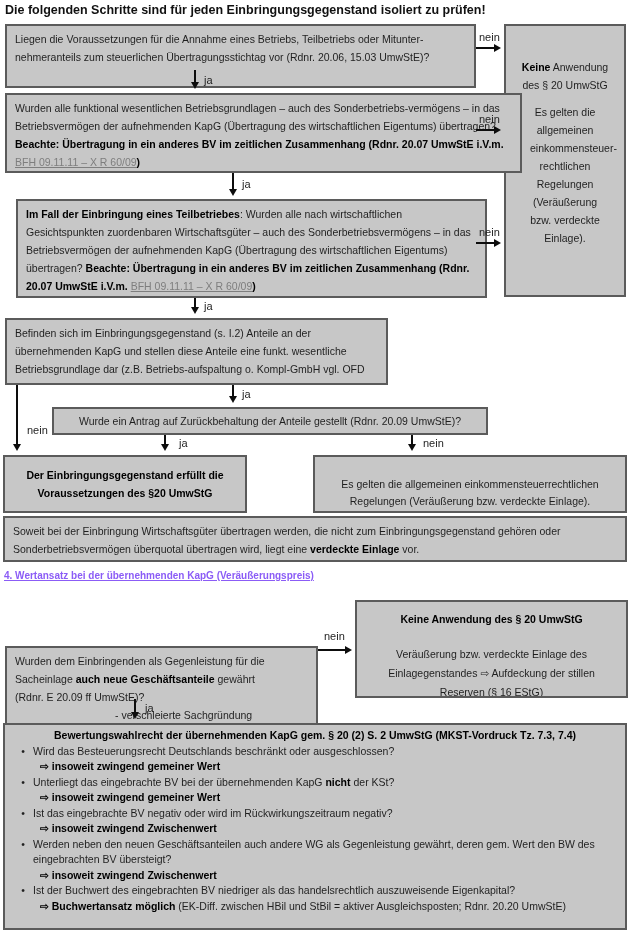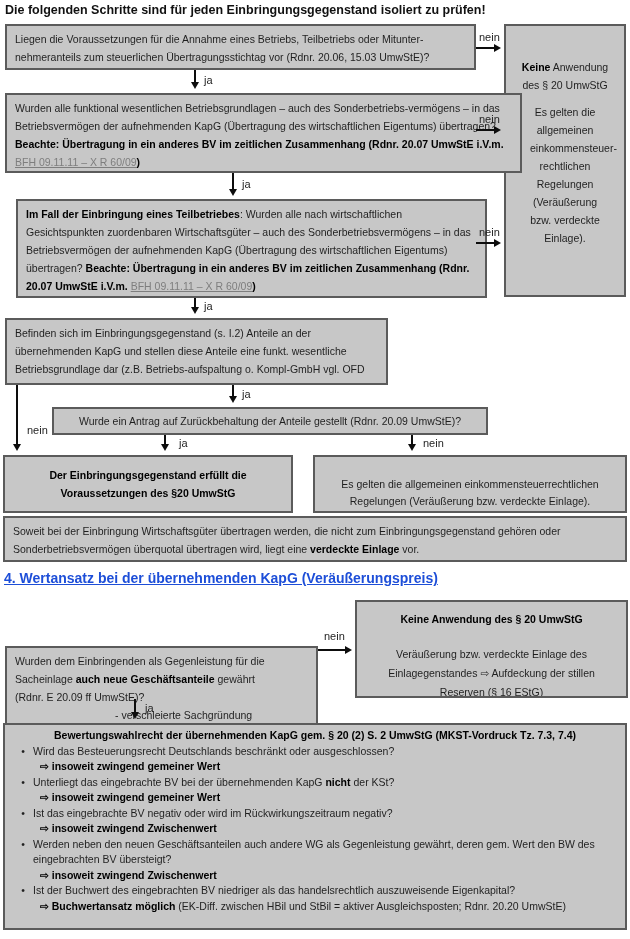--- a/index.html
+++ b/index.html
@@ -6,21 +6,21 @@
   #canvas{position:relative;width:630px;height:939px;background:#ffffff;
           font-family:"Liberation Sans",sans-serif;color:#1f1f1f;overflow:hidden;}
   .box{position:absolute;background:#c7c7c7;border:2px solid #5b5b5b;box-sizing:border-box;
        font-size:10.5px;line-height:18px;padding:4px 8px;overflow:hidden;}
   .b{font-weight:bold;color:#000;}
   .u{text-decoration:underline;}
   .link{color:#7e7e7e;text-decoration:underline;cursor:pointer;}
   .vcenter{display:flex;flex-direction:column;justify-content:center;text-align:center;}
   .tcenter{text-align:center;}
   .pgtitle{position:absolute;font-weight:bold;font-size:12.5px;color:#111;}
-  .h4{position:absolute;font-weight:bold;font-size:14px;text-decoration:underline;color:#1d4ed8;}
+  .h4{position:absolute;font-weight:bold;font-size:10px;text-decoration:underline;color:#8b5cf6;}
   .lbl{position:absolute;font-size:11px;color:#1f1f1f;line-height:14px;}
   .arrow-v{position:absolute;width:0;border-left:2px solid #0d0d0d;}
   .arrow-v::after{content:"";position:absolute;left:-5px;bottom:-7px;width:0;height:0;
                   border:4px solid transparent;border-top:7px solid #0d0d0d;}
   .arrow-h{position:absolute;height:0;border-top:2px solid #0d0d0d;}
   .arrow-h::after{content:"";position:absolute;right:-7px;top:-5px;width:0;height:0;
                   border:4px solid transparent;border-left:7px solid #0d0d0d;}
   .line{min-height:18px;}
   .bullet{display:flex;}
   .dot{width:20px;text-align:center;flex:none;}
@@ -32,21 +32,21 @@
   .para{margin:16px;}
   .gap{margin-top:9px;}
 </style>
 </head>
 <body>
 
 <div id="canvas">
 
   <div class="pgtitle" style="left:5px;top:3px;">Die folgenden Schritte sind für jeden Einbringungsgegenstand isoliert zu prüfen!</div>
 
-  <div class="box" style="left:5px;top:24px;width:471px;height:46px;">
+  <div class="box" style="left:5px;top:24px;width:471px;height:64px;">
     <span>Liegen die Voraussetzungen für die Annahme eines Betriebs, Teilbetriebs oder Mitunter-nehmeranteils zum steuerlichen Übertragungsstichtag vor (Rdnr. 20.06, 15.03 UmwStE)?</span>
   </div>
 
   <div class="box vcenter" style="left:504px;top:24px;width:122px;height:273px;">
     <div class="line"><span class="b">Keine</span><span> Anwendung des § 20 UmwStG</span></div>
     <div class="para gap">Es gelten die allgemeinen einkommensteuer-rechtlichen Regelungen (Veräußerung bzw. verdeckte Einlage).</div>
   </div>
 
   <div class="arrow-h" style="left:476px;top:47px;width:22px;"></div>
   <div class="lbl" style="left:479px;top:30px;">nein</div>
@@ -87,21 +87,21 @@
   <div class="box vcenter" style="left:52px;top:407px;width:436px;height:28px;padding:0 8px;">
     <span>Wurde ein Antrag auf Zurückbehaltung der Anteile gestellt (Rdnr. 20.09 UmwStE)?</span>
   </div>
 
   <div class="arrow-v" style="left:164px;top:435px;height:13px;"></div>
   <div class="lbl" style="left:179px;top:436px;">ja</div>
 
   <div class="arrow-v" style="left:411px;top:435px;height:13px;"></div>
   <div class="lbl" style="left:423px;top:436px;">nein</div>
 
-  <div class="box vcenter" style="left:3px;top:455px;width:290px;height:58px;">
+  <div class="box vcenter" style="left:3px;top:455px;width:244px;height:58px;">
     <span class="b">Der Einbringungsgegenstand erfüllt die Voraussetzungen des §20 UmwStG</span>
   </div>
   <div class="box vcenter" style="left:313px;top:455px;width:314px;height:58px;line-height:17px;">
     <div class="line" style="min-height:17px;"><span class="b">Keine</span><span> Anwendung des §20 UmwStG</span></div>
     <div class="para">Es gelten die allgemeinen einkommensteuerrechtlichen Regelungen (Veräußerung bzw. verdeckte Einlage).</div>
   </div>
 
   <div class="box" style="left:3px;top:516px;width:624px;height:46px;">
     <span>Soweit bei der Einbringung Wirtschaftsgüter übertragen werden, die nicht zum Einbringungsgegenstand gehören oder Sonderbetriebsvermögen überquotal übertragen wird, liegt eine </span><span class="b">verdeckte Einlage</span><span> vor.</span>
   </div>

